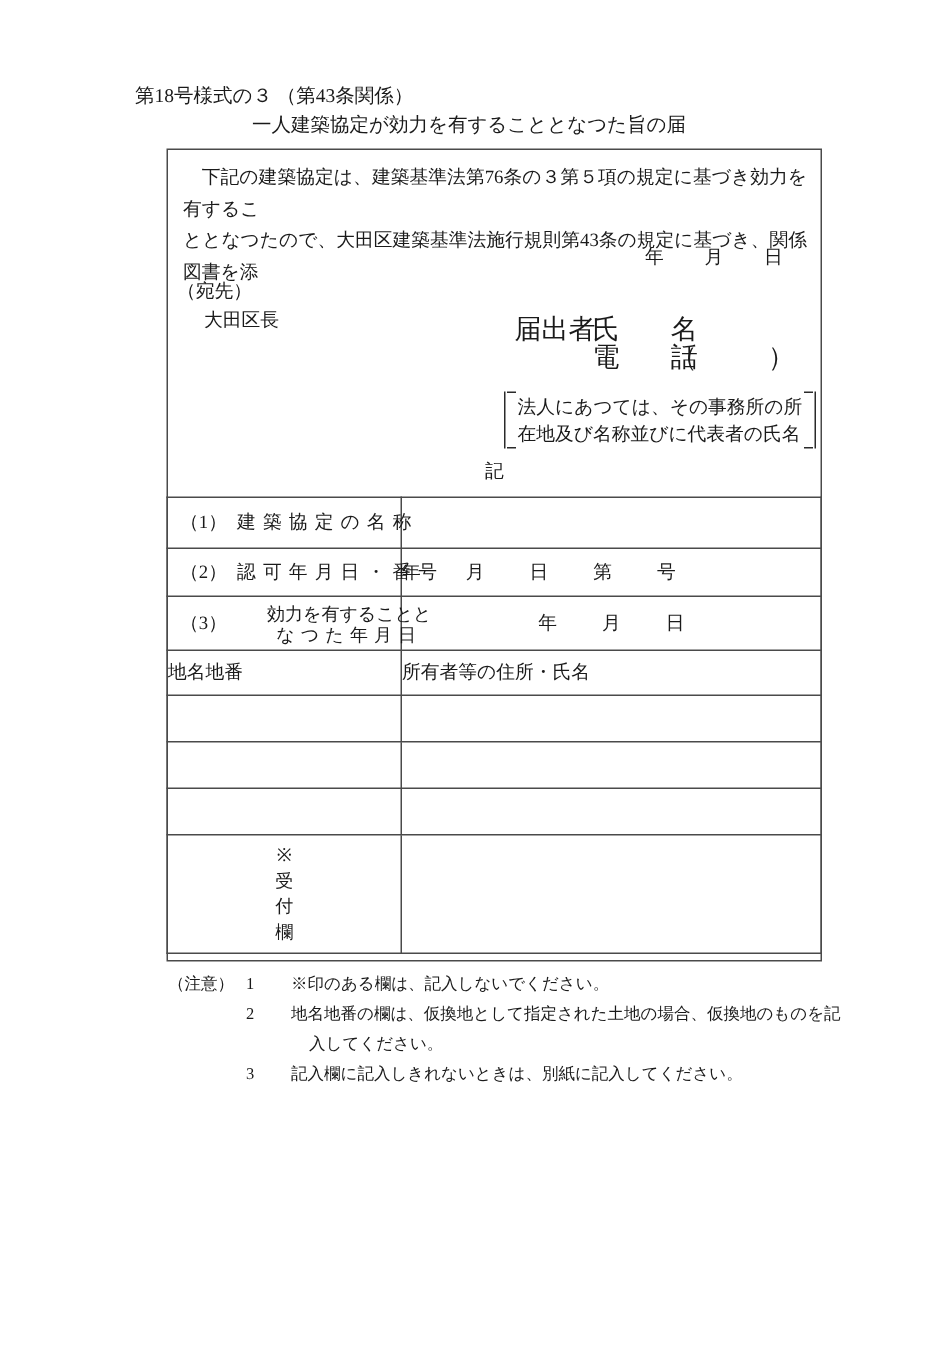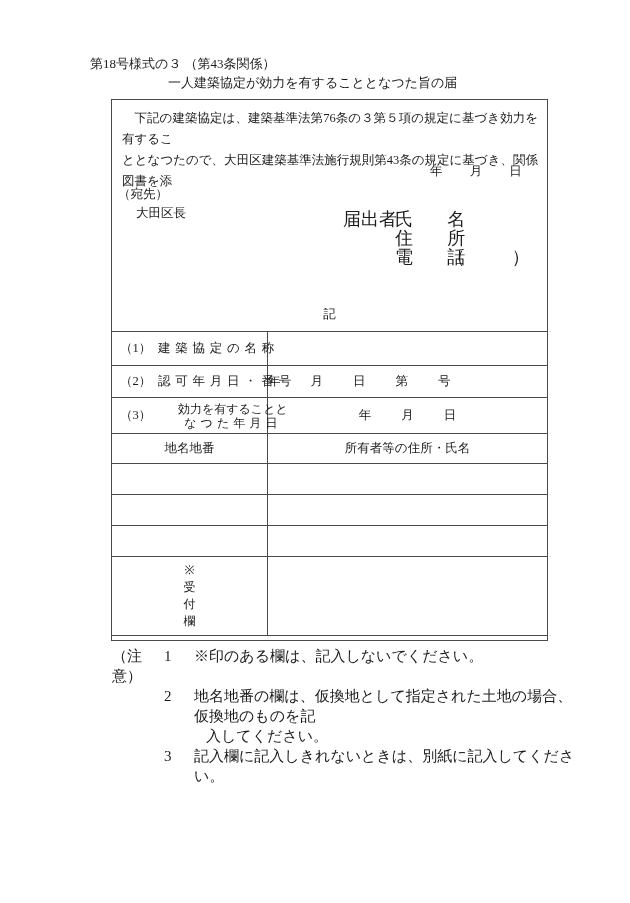--- a/index.html
+++ b/index.html
@@ -194,21 +194,21 @@
   .row2 { height: 31px; }
   .row3 { height: 36px; }
 
   .val-date { padding-left: 36px; white-space: nowrap; }
   .val-date span { margin-right: 30px; }
   .val-date2 { text-align: center; white-space: nowrap; }
   .val-date2 span { margin-right: 30px; }
   .val-date2 span:last-child { margin-right: 0; }
 
   
-  .hd { height: 30px; text-align: center; }
+  .hd { height: 30px; }
   .blank-row { height: 31px; }
   .col-a { width: 186px; }
 
   
   .recv-label {
     width: 31px;
     height: 78px;
     text-align: center;
     line-height: 17px;
     font-size: 12px;
@@ -216,21 +216,21 @@
     vertical-align: top;
   }
   .recv-label div { white-space: nowrap; }
 
   
   .notes {
     position: absolute;
     left: 112px;
     top: 646px;
     width: 470px;
-    font-size: 15px;
+    font-size: 11px;
     line-height: 20px;
   }
   .note-row { display: flex; align-items: flex-start; }
   .note-head { flex: none; width: 52px; }
   .note-num { flex: none; width: 30px; }
   .note-body { flex: 1; }
   .note-body .cont { margin-left: 12px; }
 </style>
 </head>
 <body>
@@ -254,27 +254,32 @@
   </div>
 
   <div class="addressee-label">（宛先）</div>
   <div class="addressee-name">大田区長</div>
 
   <div class="submitter">
     <div class="sub-row">
       <span class="sub-who">届出者</span><span class="sub-key">氏　名</span>
     </div>
     <div class="sub-row">
-      <span class="sub-who"></span><span class="sub-key">住　所</span>
-    </div>
-    <div class="sub-row">
       <span class="sub-who"></span><span class="sub-key">電　話</span><span class="sub-paren">（</span><span>）</span>
     </div>
   </div>
 
+  <div class="corp-note">
+    <div class="brk brk-l"></div>
+    <div class="corp-lines">
+      <div>法人にあつては、その事務所の所</div>
+      <div>在地及び名称並びに代表者の氏名</div>
+    </div>
+    <div class="brk brk-r"></div>
+  </div>
 
   <div class="ki">記</div>
 
   <table class="tbl">
     <tbody>
       <tr class="row1">
         <td class="lbl">
           <div class="lbl-inner">
             <span class="lbl-num">（1）</span>
             <span class="lbl-txt">建築協定の名称</span>

